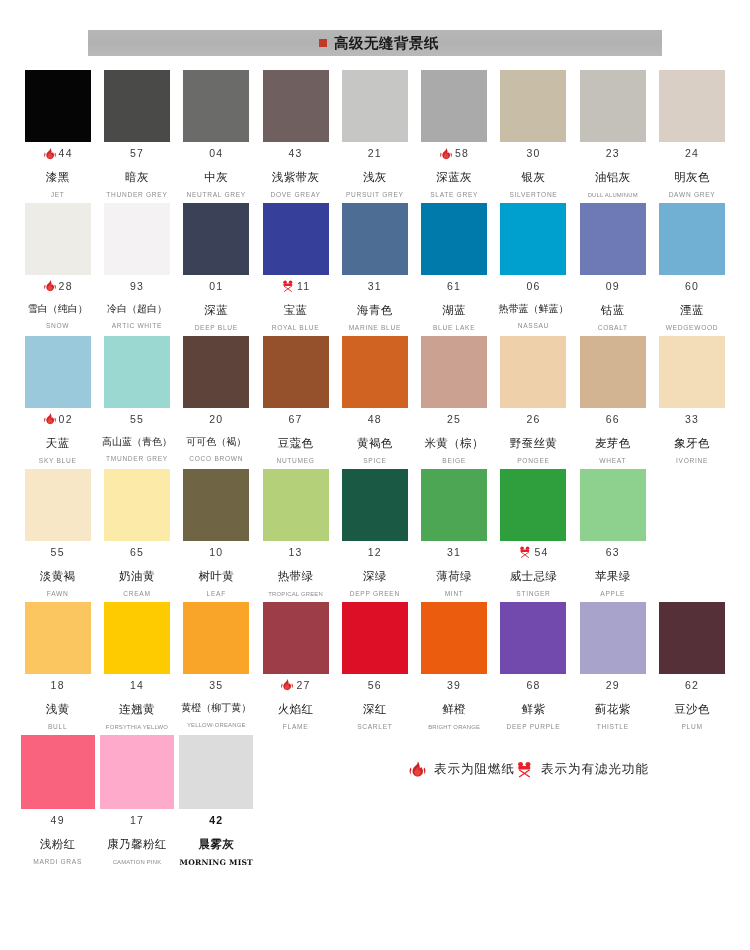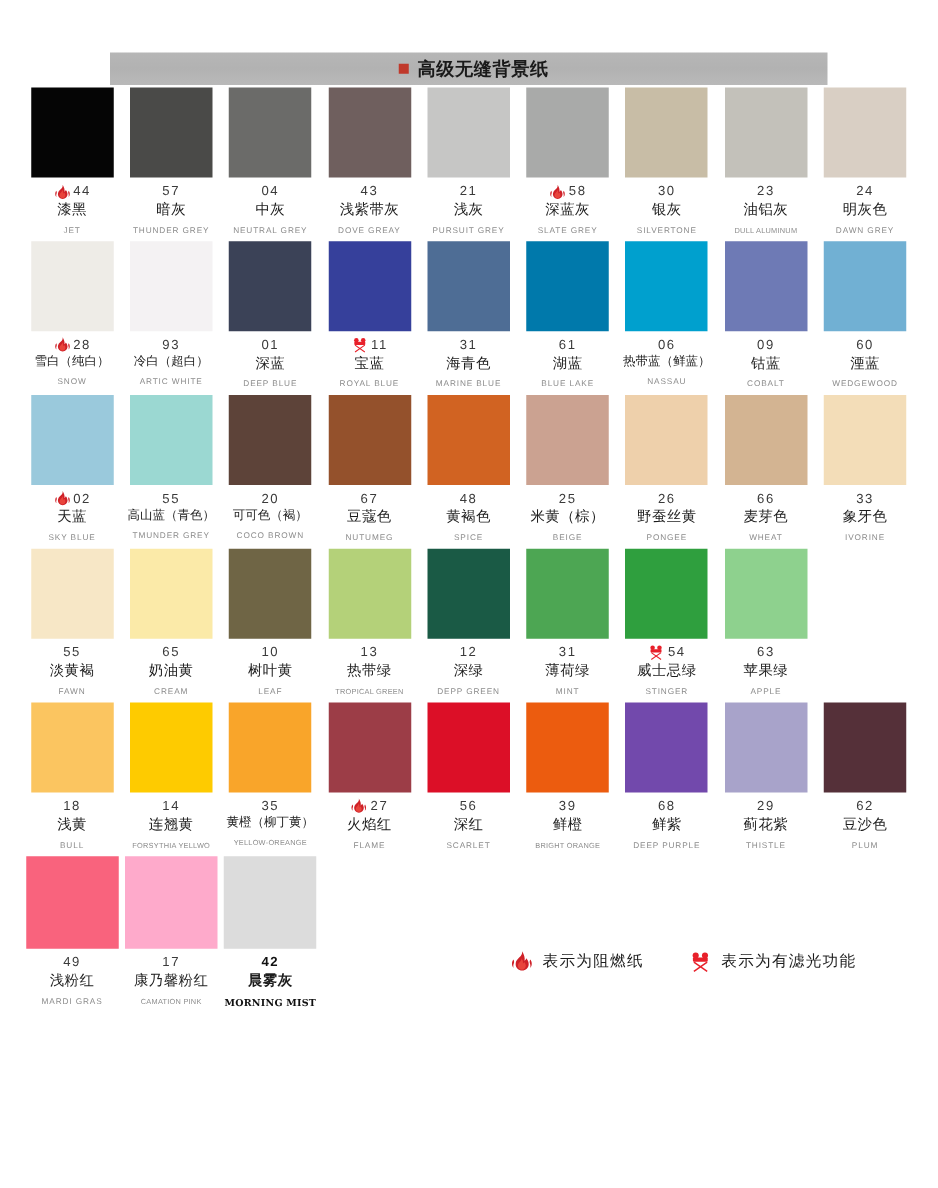--- a/index.html
+++ b/index.html
@@ -12,21 +12,21 @@
   }
   #page {
     position: relative;
     width: 750px; height: 950px;
     background: #ffffff;
   }
 
   
   .header-bar {
     position: absolute;
-    left: 88px; top: 42px;
+    left: 88px; top: 30px;
     width: 574px; height: 26px;
     background: linear-gradient(to bottom, #b6b6b6 0%, #b2b2b2 50%, #b9b9b9 100%);
     display: flex;
     align-items: center;
     justify-content: center;
   }
   .header-inner {
     display: flex;
     align-items: center;
     gap: 7px;
@@ -85,26 +85,26 @@
     gap: 2px;
     height: 13px;
   }
   .code {
     font-family: "Liberation Sans", sans-serif;
     font-size: 10.5px;
     color: #3a3a3a;
     letter-spacing: 1.2px;
   }
   .cn {
-    font-family: Liberation Serif, serif;
+    font-family: Liberation Mono, monospace;
     font-size: 11.5px;
     color: #1c1c1c;
     letter-spacing: 0.4px;
     white-space: nowrap;
-    margin-top: 2px;
+    margin-top: 12px;
   }
   .cn.tight { font-size: 10px; letter-spacing: 0; }
   .en {
     font-family: "Liberation Sans", sans-serif;
     font-size: 6.6px;
     color: #8c8c8c;
     letter-spacing: 0.7px;
     white-space: nowrap;
     margin-top: 8px;
     text-transform: uppercase;
@@ -122,21 +122,20 @@
   
   .icon { display: inline-block; line-height: 0; }
   .icon svg { display: block; }
 
   
   .legend {
     position: absolute;
     left: 408px; top: 760px;
     display: flex;
     align-items: center;
-    gap: 36px;
   }
   .legend-item {
     display: flex;
     align-items: center;
     gap: 7px;
   }
   .legend-text {
     font-family: "DejaVu Sans", "Liberation Sans", sans-serif;
     font-size: 12.5px;
     color: #1c1c1c;

